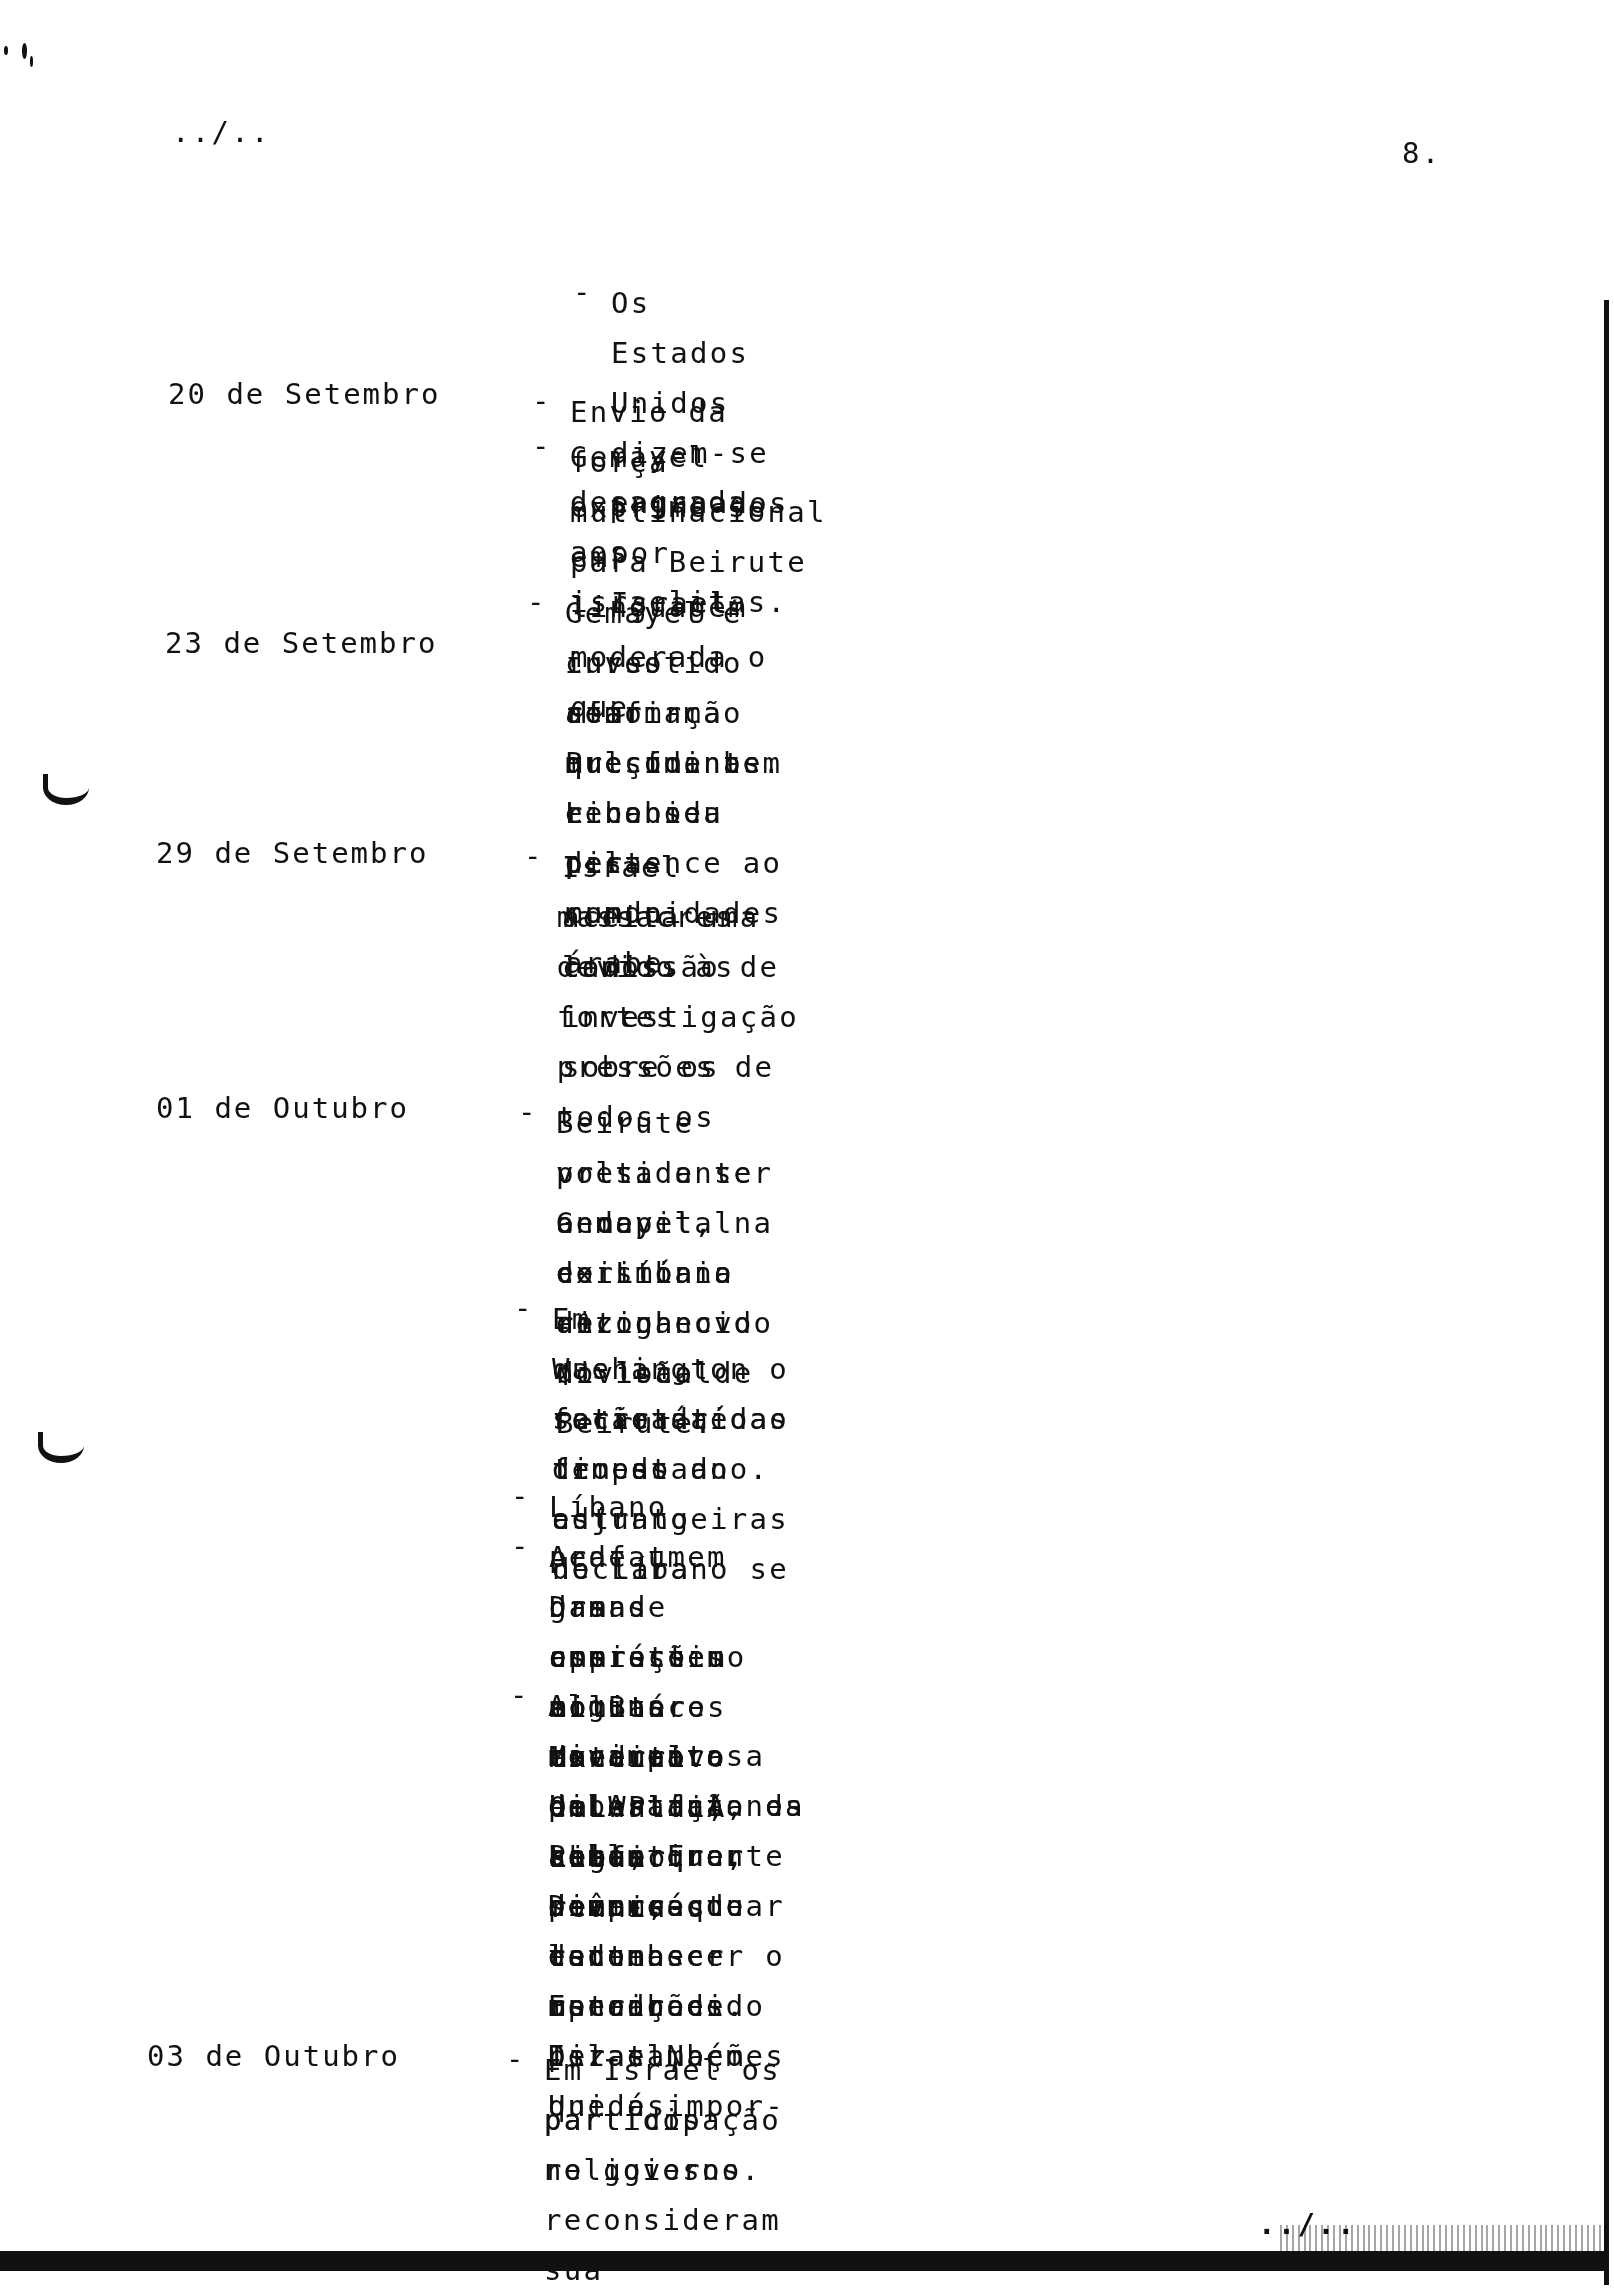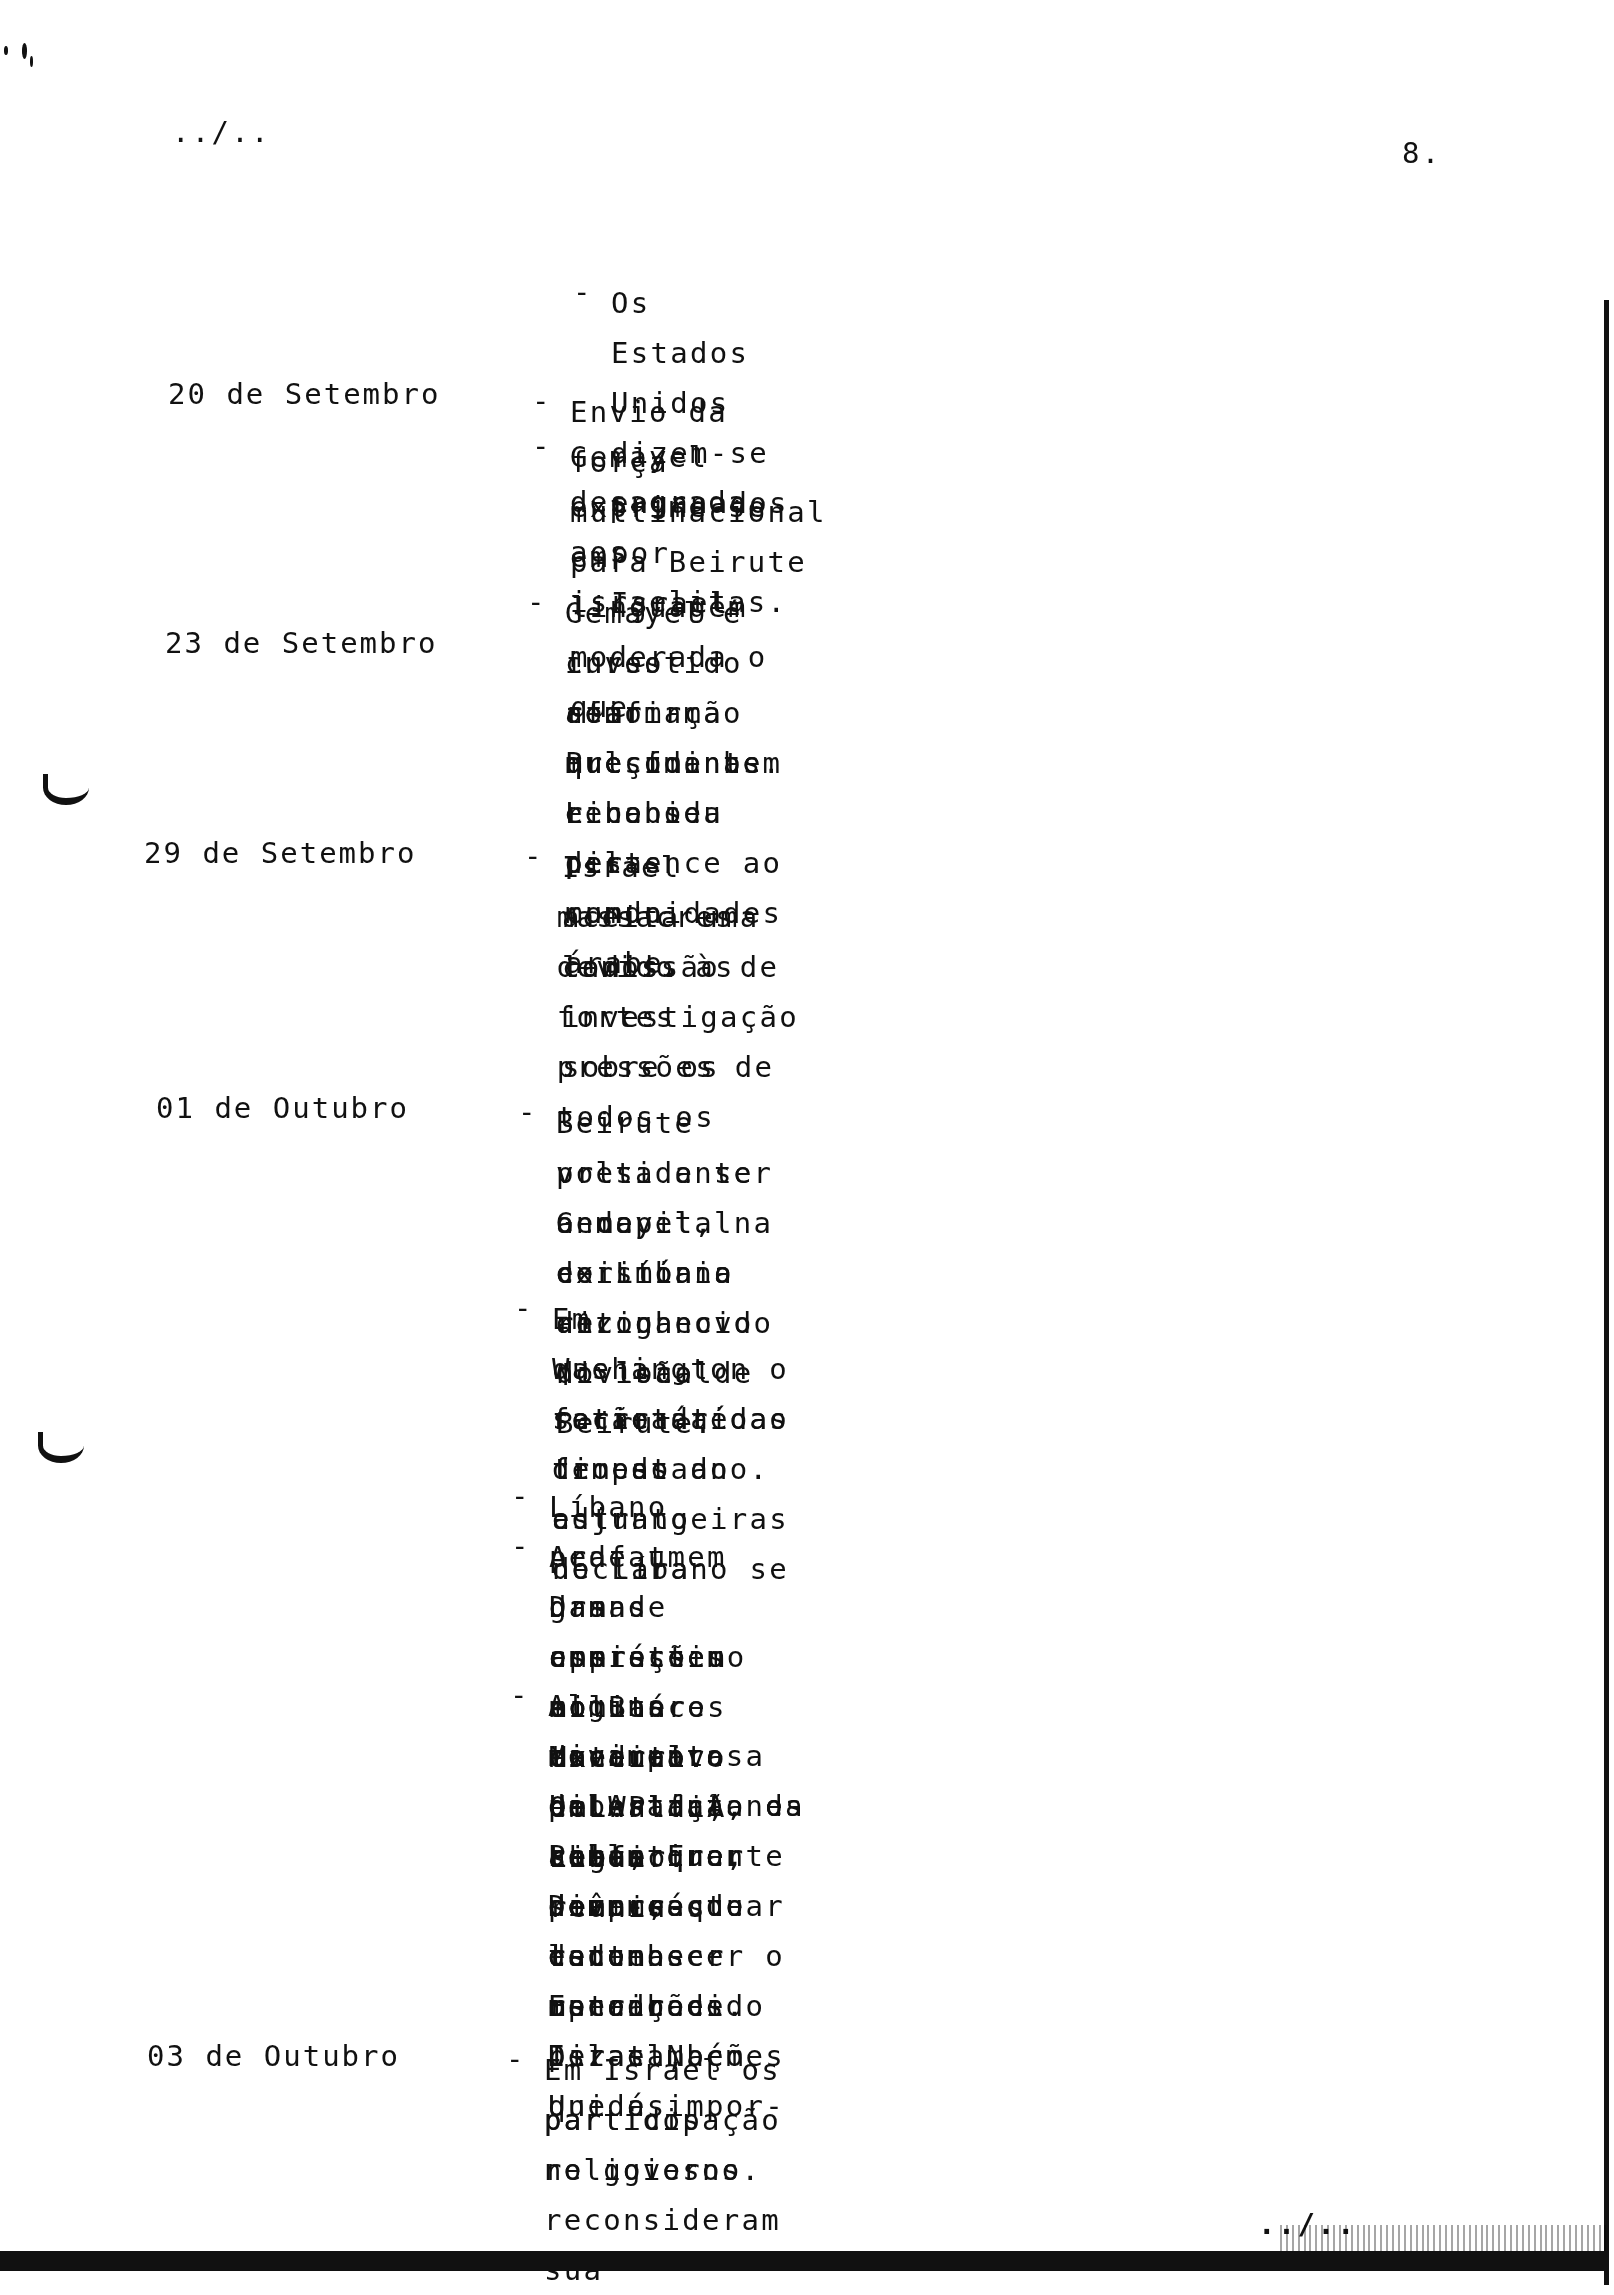--- a/index.html
+++ b/index.html
@@ -58,21 +58,21 @@
     <span class="lines">
       <span class="line">Gemayel é investido como Presidente e no seu dis-</span>
       <span class="line">curso reafirma que o Libano pertence ao mundo árabe,</span>
       <span class="line">afirmação que foi bem recebida pelas comunidades</span>
       <span class="line">mulçumanas.</span>
     </span>
   </div>
 
   <div class="ring" style="left:43px;top:774px;"></div>
 
-  <div class="abs date" style="left:144px;top:836px;">29 de Setembro</div>
+  <div class="abs date" style="left:156px;top:836px;">29 de Setembro</div>
   <div class="item txt" style="left:524px;top:842px;">
     <span class="dash">-</span>
     <span class="lines">
       <span class="line">Israel aceita uma comissão de investigação sobre os</span>
       <span class="line" style="margin-left:-5.2px;">massacres devido às fortes pressões de todos os</span>
       <span class="line">lados.</span>
     </span>
   </div>
 
   <div class="abs date" style="left:156px;top:1091px;">01 de Outubro</div>

